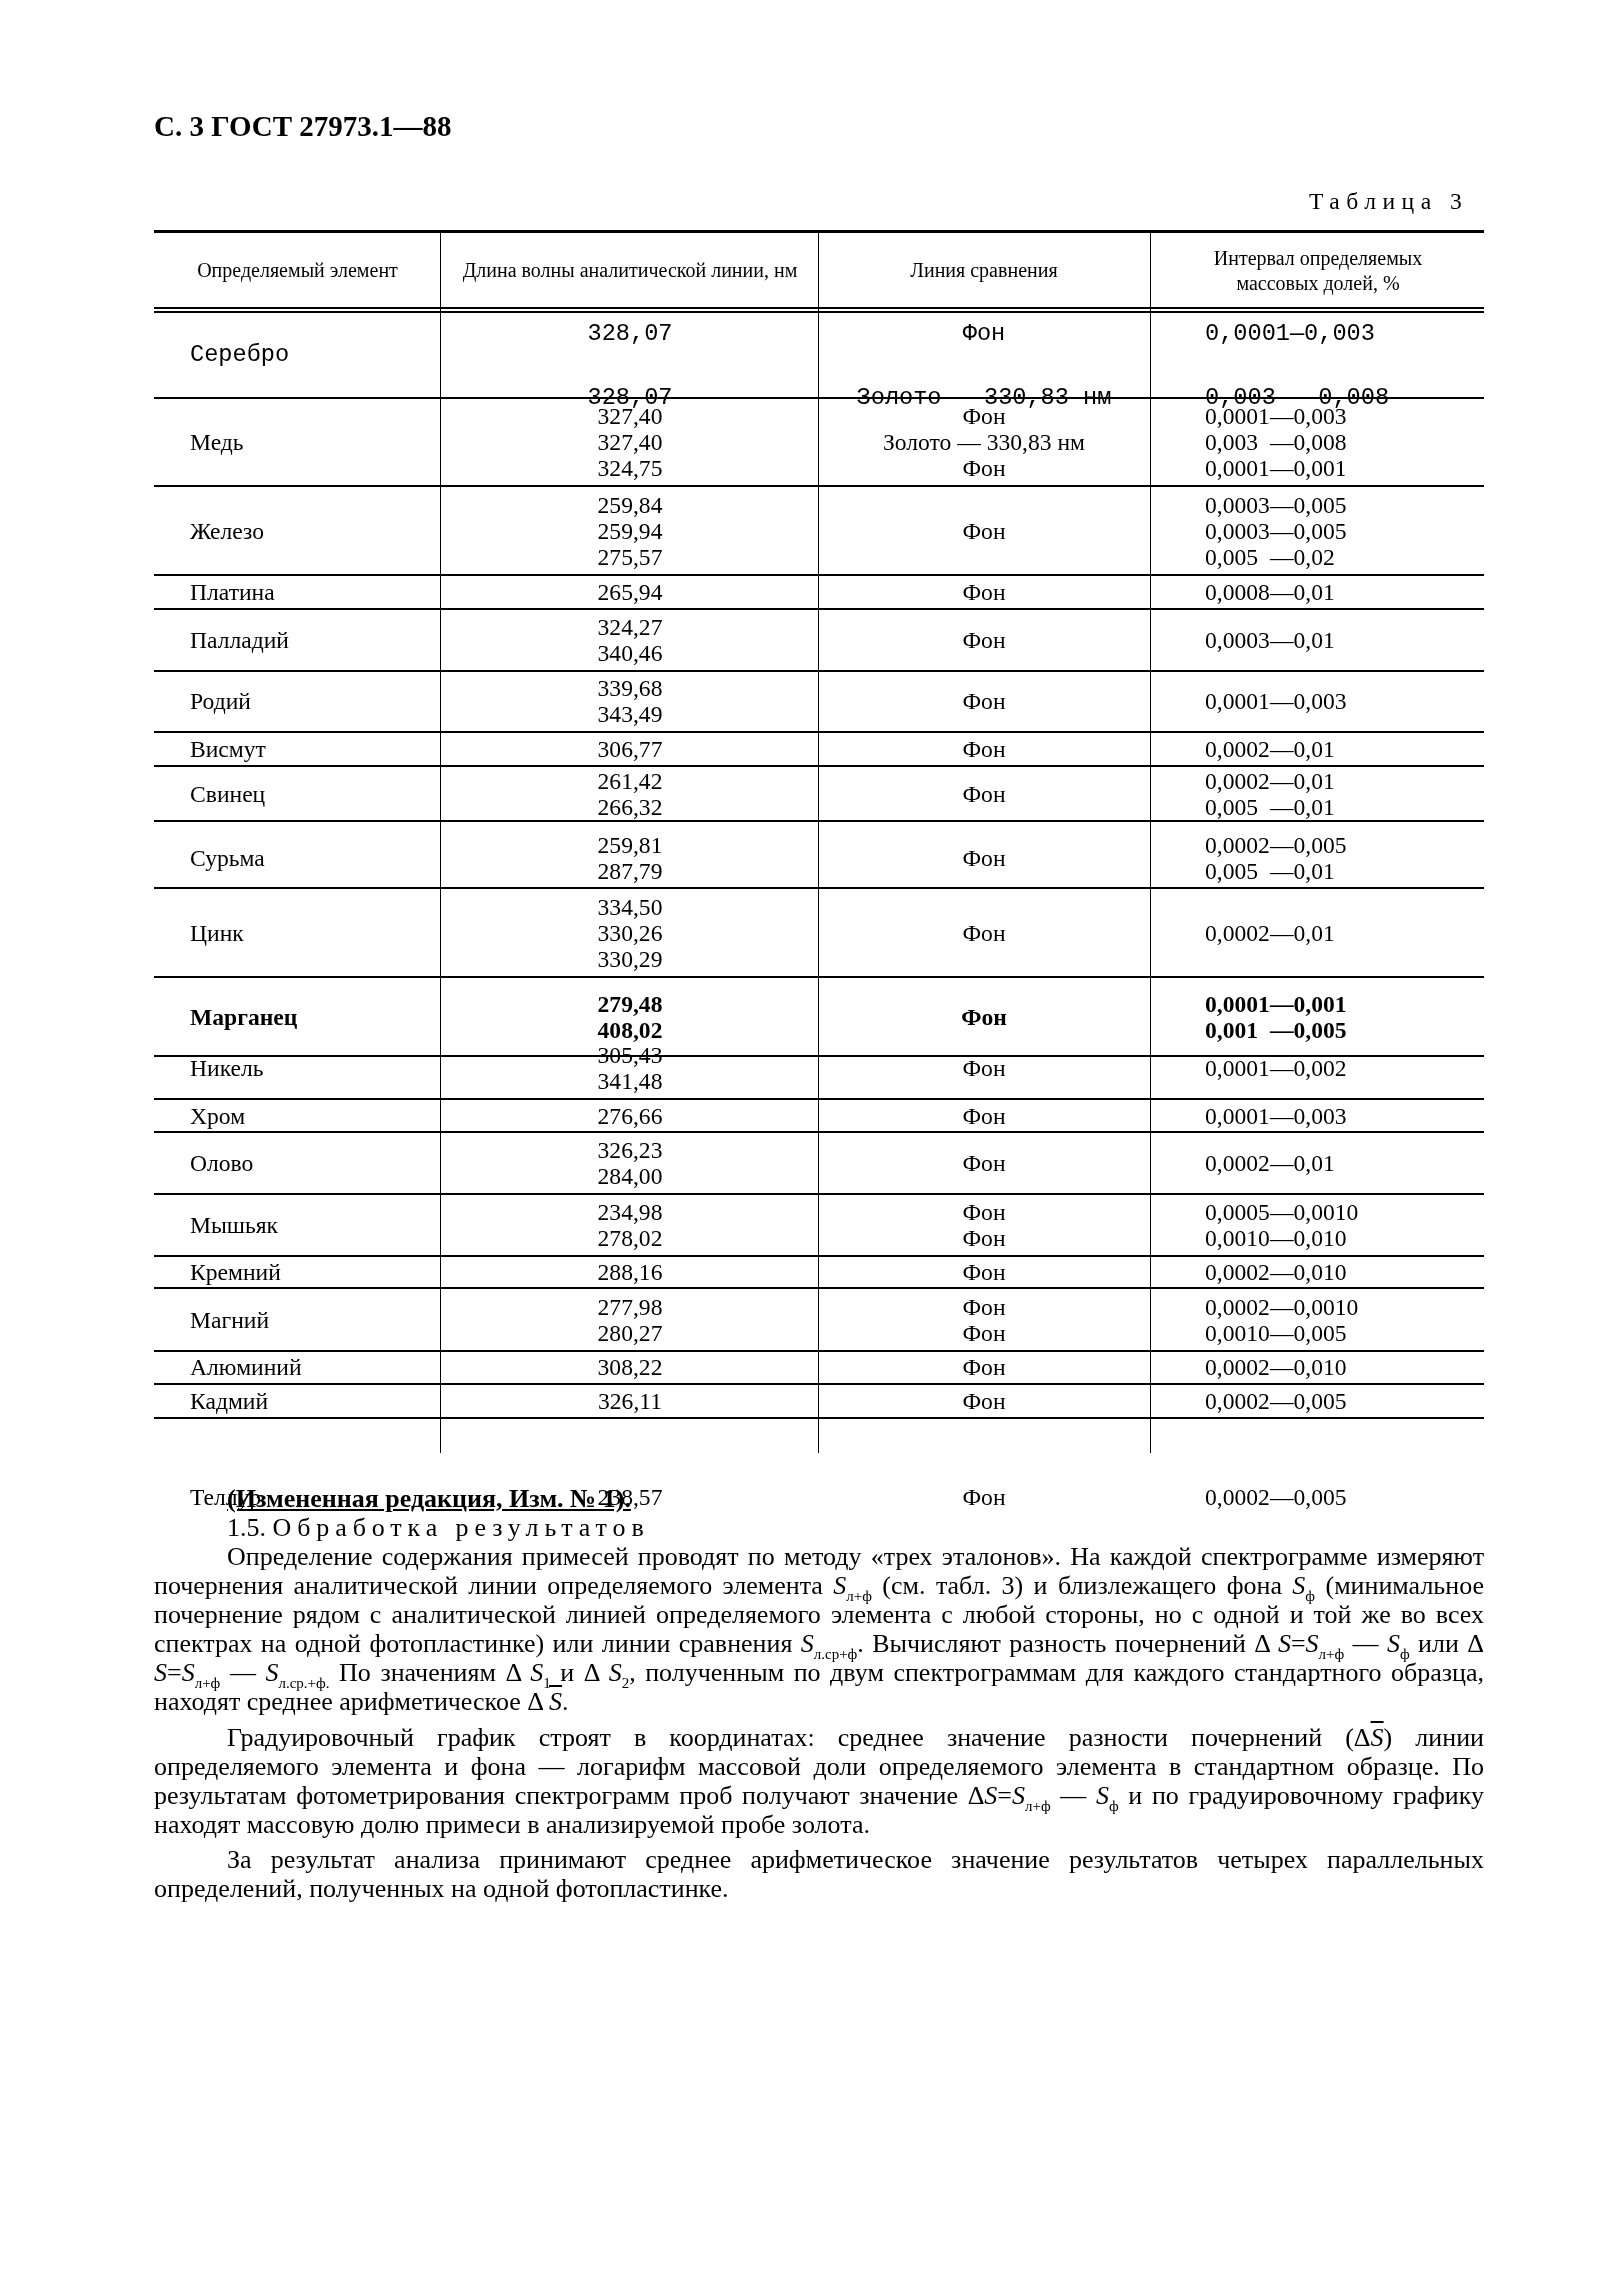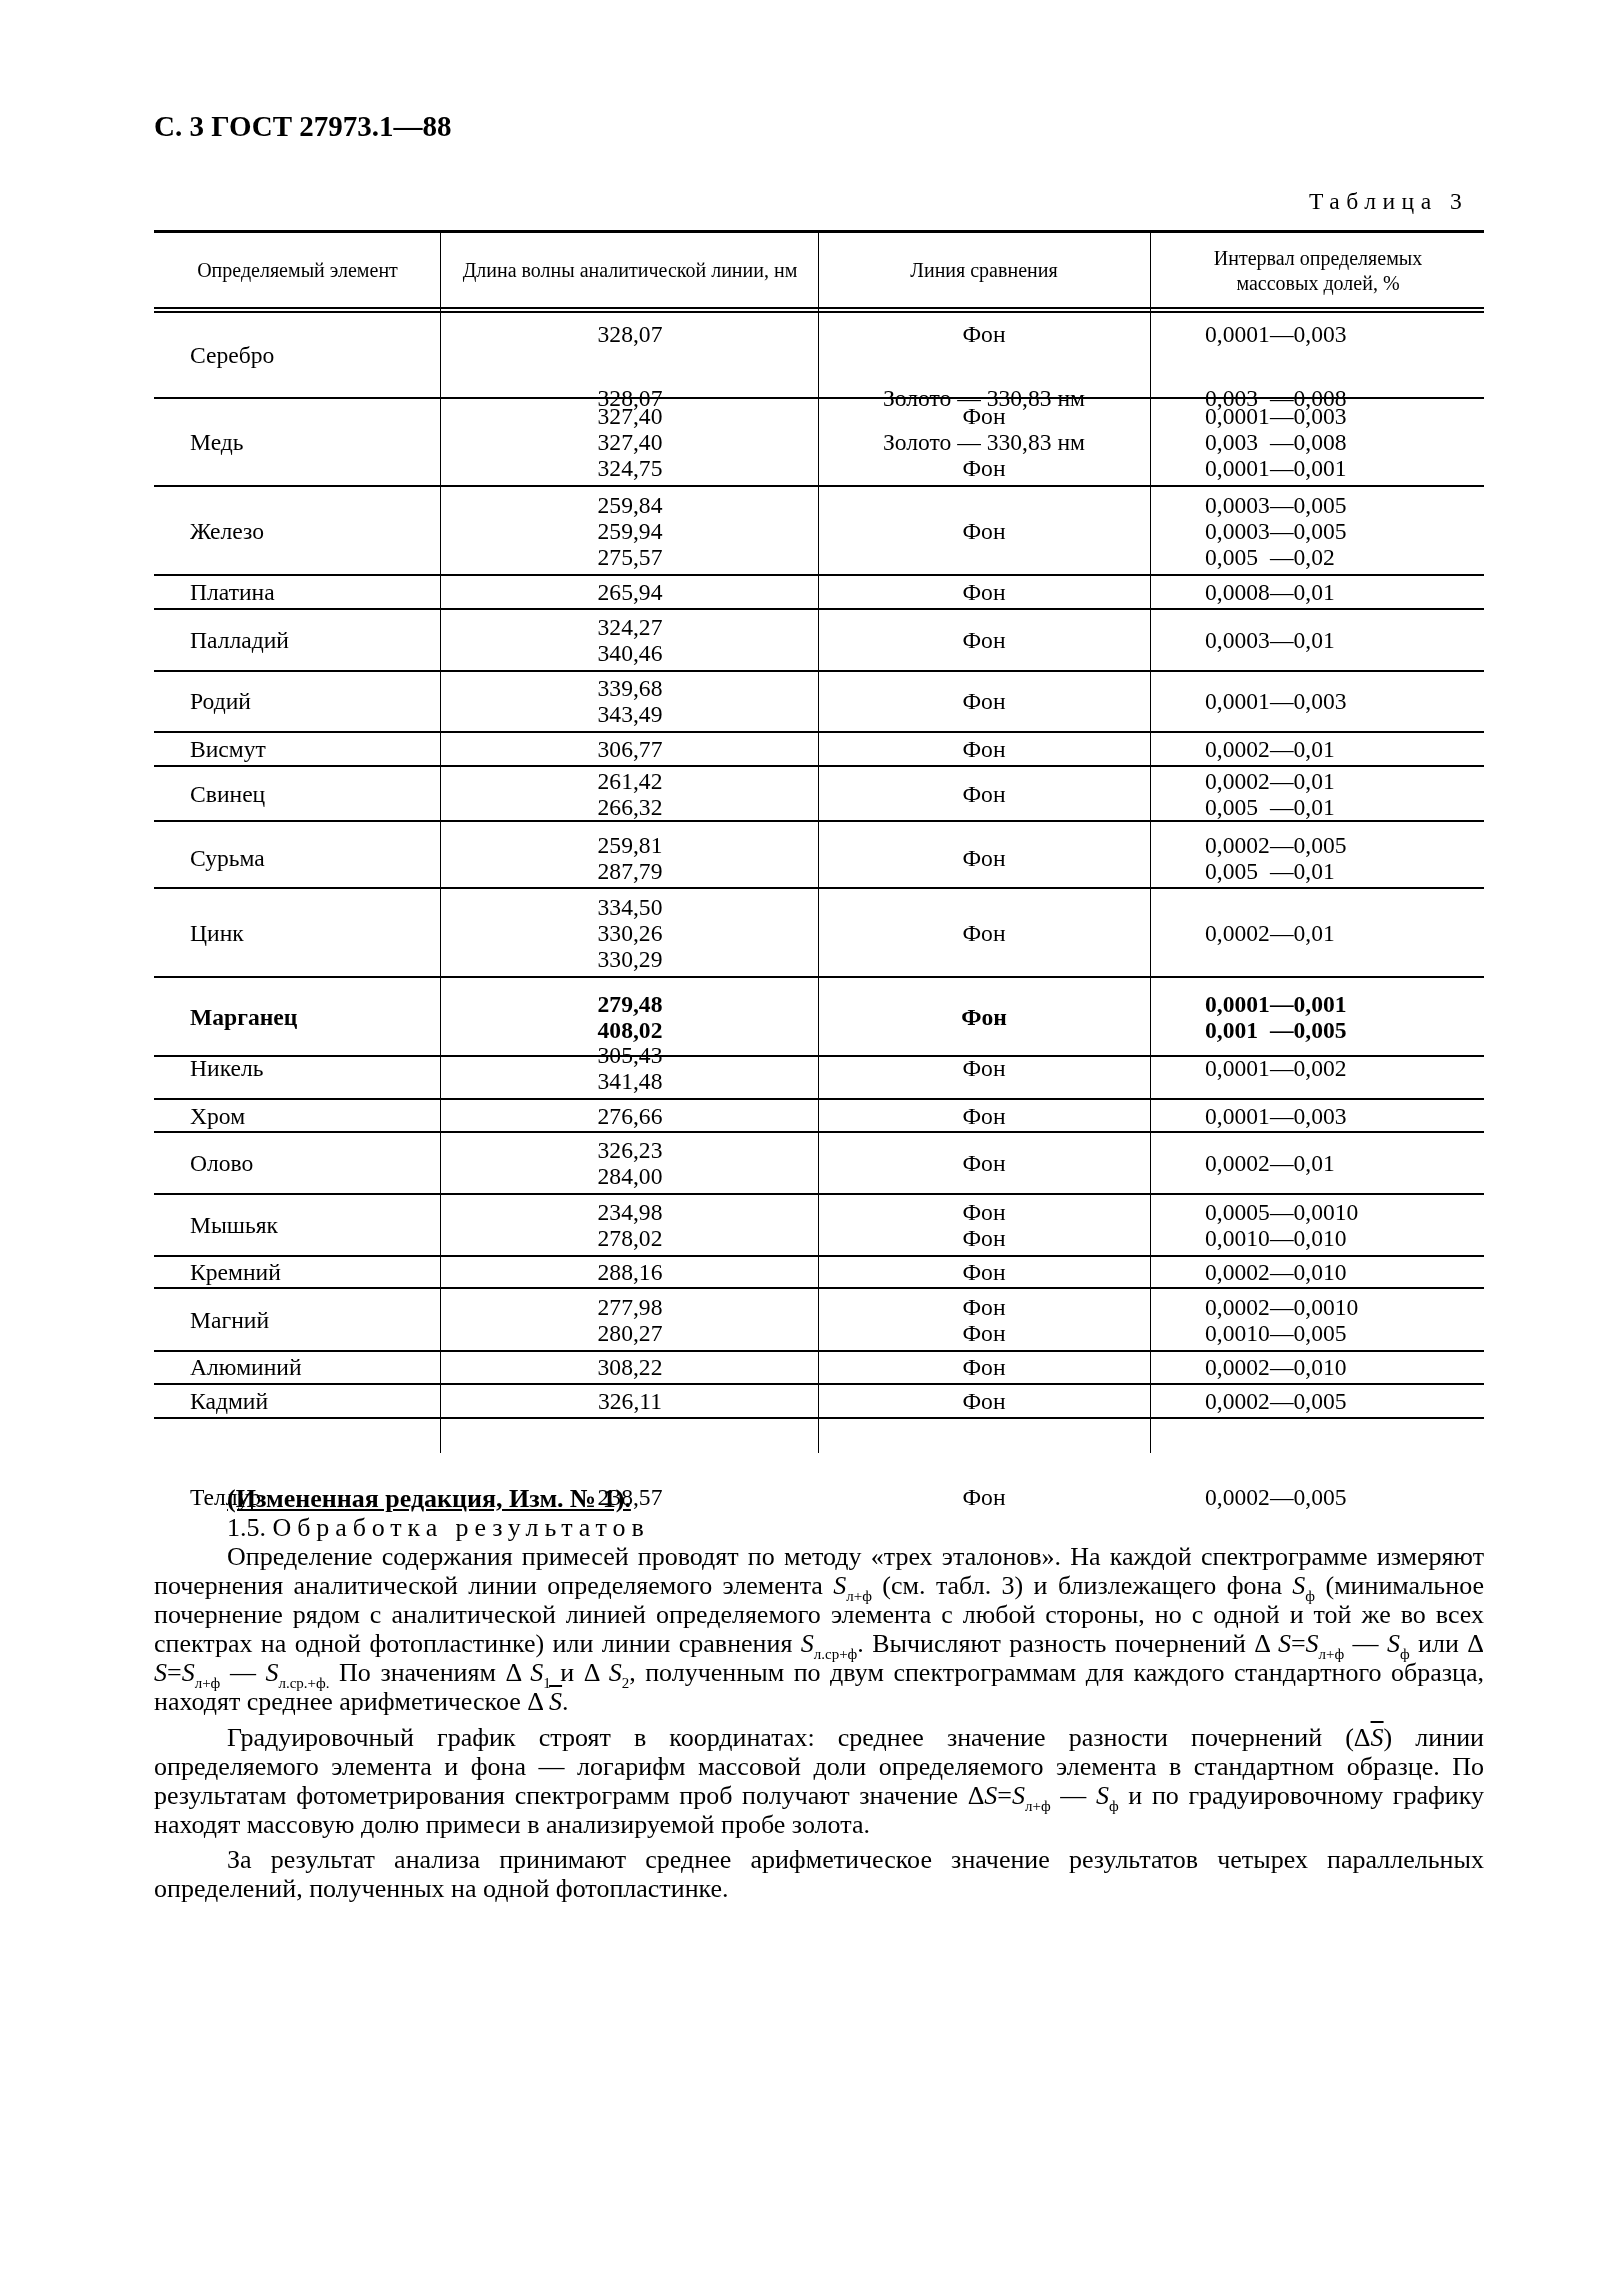--- a/index.html
+++ b/index.html
@@ -48,21 +48,21 @@
     <div class="hcell" style="left:287px;width:378px;padding:0 11.8px;box-sizing:border-box;">Длина волны аналитической линии, нм</div>
     <div class="hcell" style="left:664px;width:332px;">Линия сравнения</div>
     <div class="hcell" style="left:997px;width:334px;padding:0 39px;box-sizing:border-box;">Интервал определяемых массовых долей, %</div>
   </div>
   <div class="hdr-dbl1"></div>
   <div class="hdr-dbl2"></div>
   <div class="vline" style="left:286px;"></div>
   <div class="vline" style="left:664px;"></div>
   <div class="vline" style="left:996px;"></div>
   <div id="rows">
-      <div class="row toprow" style="top: 82px; height: 86px;">
+      <div class="row toprow" style="top: 82px; height: 86px; font-family: Liberation Mono, monospace;">
         <div class="cell c-el">
           <span>Серебро</span>
         </div>
         <div class="cell c-wl top-al">
           <span>328,07</span>
           <span>328,07</span>
         </div>
         <div class="cell c-cmp top-al">
           <span>Фон</span>
           <span>Золото — 330,83 нм</span>

